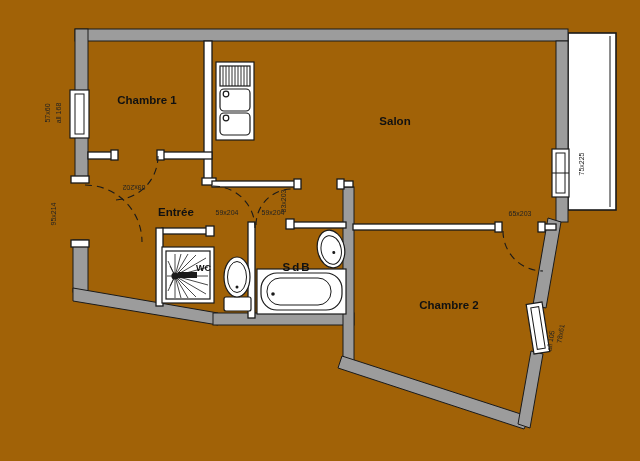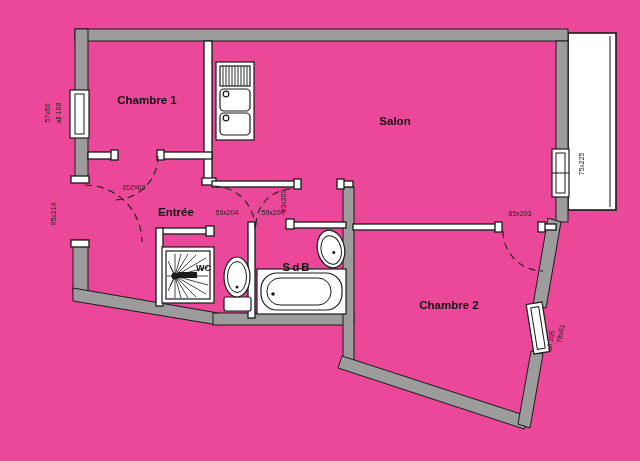--- a/index.html
+++ b/index.html
@@ -1,16 +1,16 @@
 <!DOCTYPE html>
 <html><head>
 <meta charset="utf-8">
 <style>
   html,body{margin:0;padding:0;background:#fff;}
-  .stage{position:relative;width:640px;height:461px;background:#ec4899;overflow:hidden;
+  .stage{position:relative;width:640px;height:461px;background:#a16207;overflow:hidden;
          font-family:"Liberation Sans",sans-serif;}
   svg{display:block}
   .room-label{font-family:"Liberation Sans",sans-serif;font-size:11.5px;font-weight:700;fill:#111;}
   .dim-label{font-family:"Liberation Sans",sans-serif;font-size:7px;font-weight:400;fill:#222;}
   .wc-label{font-family:"Liberation Sans",sans-serif;font-size:9px;font-weight:700;fill:#111;}
 </style>
 </head>
 <body>
 
 <div class="stage">

